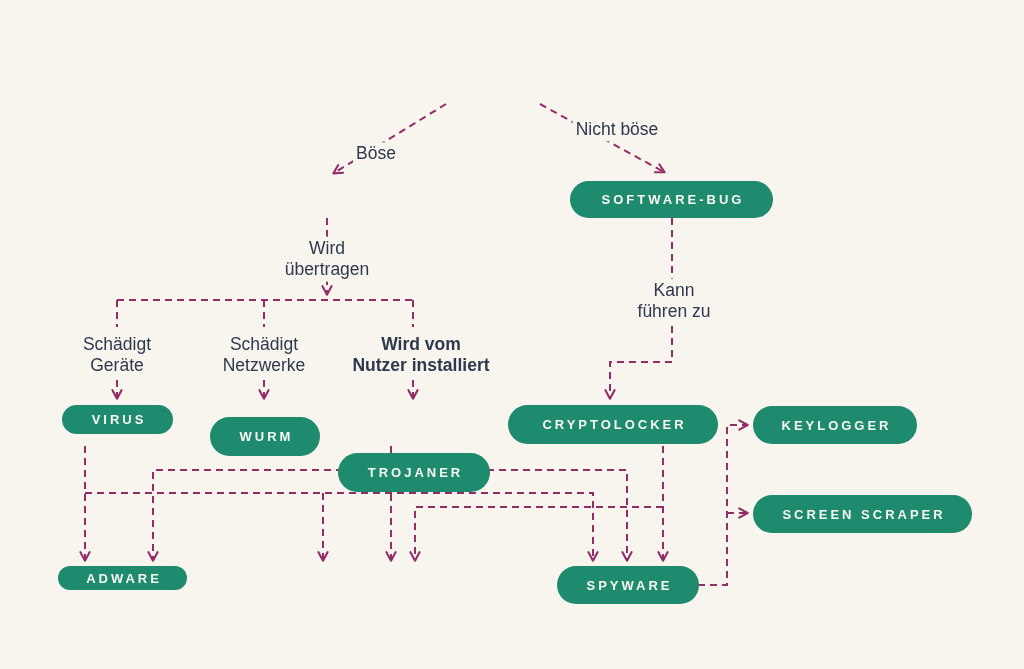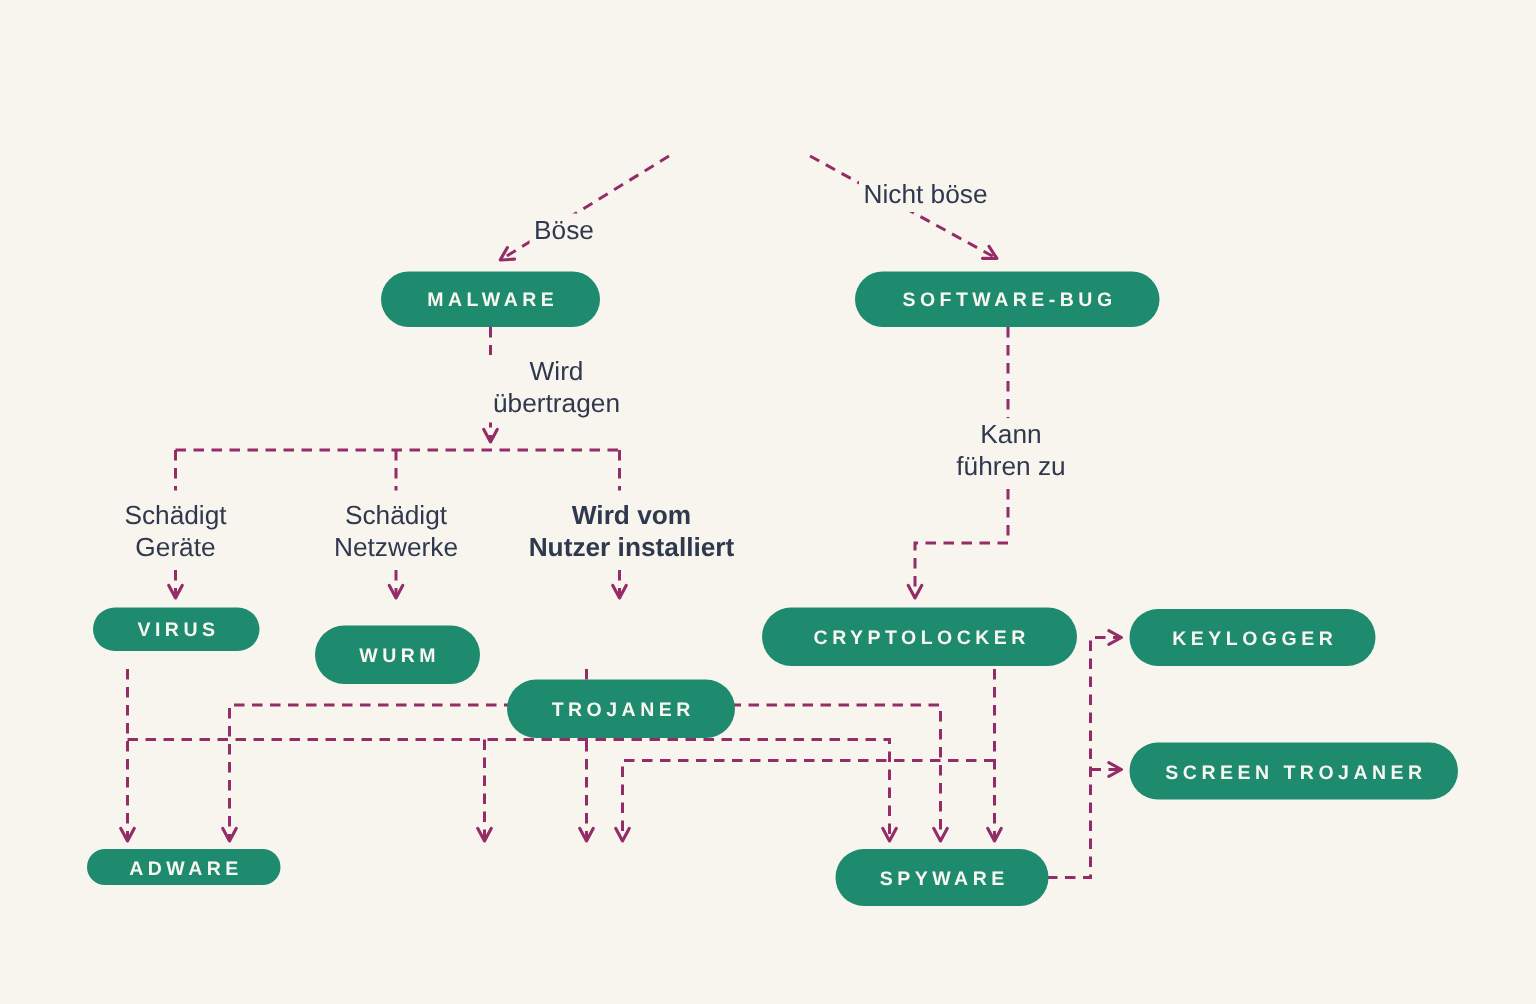--- a/index.html
+++ b/index.html
@@ -33,21 +33,21 @@
   #n-wurm{left:210px;top:405px;width:110px;height:39px;margin-top:12px;}
   #n-trojaner{left:338px;top:405px;width:152px;height:39px;margin-top:48px;}
   #n-schwachstelle{left:508px;top:405px;width:210px;height:39px;}
   #n-keylogger{left:753px;top:406px;width:164px;height:38px;}
   #n-screenscraper{left:753px;top:495px;width:219px;height:38px;}
   #n-adware{left:58px;top:566px;width:129px;height:24px;}
   #n-cryptolocker{left:268px;top:566px;width:202px;height:38px;}
   #n-spyware{left:557px;top:566px;width:142px;height:38px;}
   #l-boese{left:376px;top:134px;margin-top:20px;}
   #l-nichtboese{left:617px;top:130px;}
-  #l-wirduebertragen{left:327px;top:259px;margin-left:44px;}
+  #l-wirduebertragen{left:327px;top:259px;}
   #l-geraete{left:117px;top:355px;}
   #l-netzwerke{left:264px;top:355px;}
   #l-nutzer{left:421px;top:355px;font-weight:bold;}
   #l-kann{left:674px;top:301px;}
 </style>
 </head>
 <body>
 
 <div class="canvas">
 
@@ -73,28 +73,27 @@
     <path class="edge" d="M323,493 V560" marker-end="url(#arw)"></path>
     <path class="edge" d="M391,446 V560" marker-end="url(#arw)"></path>
     <path class="edge" d="M391,470 H153 V560" marker-end="url(#arw)"></path>
     <path class="edge" d="M391,470 H627 V560" marker-end="url(#arw)"></path>
     <path class="edge" d="M663,446 V560" marker-end="url(#arw)"></path>
     <path class="edge" d="M663,507 H415 V560" marker-end="url(#arw)"></path>
     <path class="edge" d="M698,585 H727 V425 H747" marker-end="url(#arw)"></path>
     <path class="edge" d="M727,513 H747" marker-end="url(#arw)"></path>
   </svg>
 
-  <div class="node" id="n-malware">MALWARE</div>
   <div class="node" id="n-softwarebug">SOFTWARE-BUG</div>
   <div class="node" id="n-virus">VIRUS</div>
   <div class="node" id="n-wurm">WURM</div>
   <div class="node" id="n-trojaner">TROJANER</div>
   <div class="node" id="n-schwachstelle">CRYPTOLOCKER</div>
   <div class="node" id="n-keylogger">KEYLOGGER</div>
-  <div class="node" id="n-screenscraper">SCREEN TROJANER</div>
+  <div class="node" id="n-screenscraper">SCREEN SCRAPER</div>
   <div class="node" id="n-adware">ADWARE</div>
   <div class="node" id="n-spyware">SPYWARE</div>
 
   <div class="elabel" id="l-boese">Böse</div>
   <div class="elabel" id="l-nichtboese">Nicht böse</div>
   <div class="elabel" id="l-wirduebertragen">Wird
 übertragen</div>
   <div class="elabel" id="l-geraete">Schädigt
 Geräte</div>
   <div class="elabel" id="l-netzwerke">Schädigt

